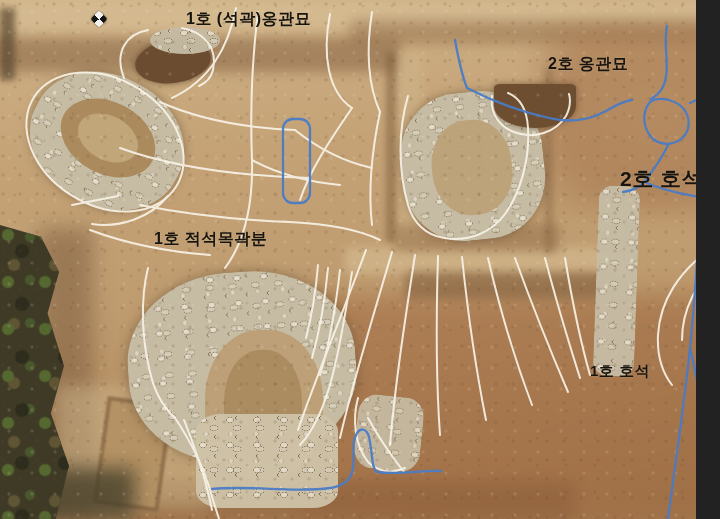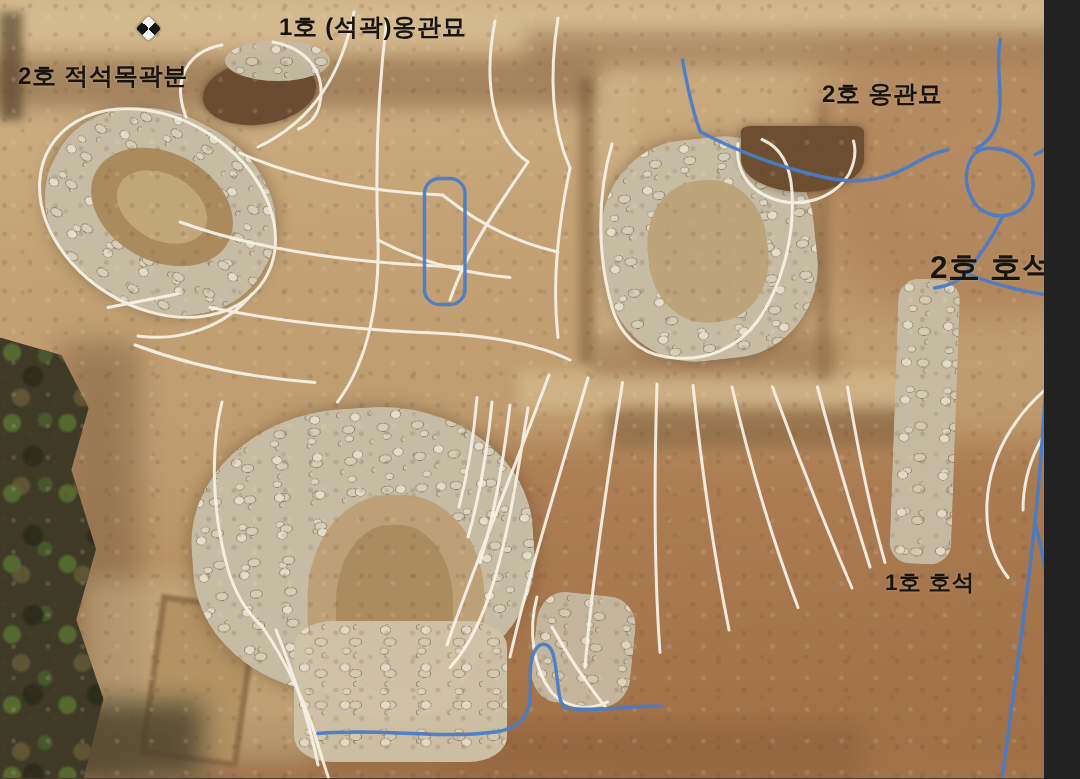--- a/index.html
+++ b/index.html
@@ -73,21 +73,21 @@
   
   svg.lines{left:0;top:0;width:720px;height:519px;}
   
   .lbl{font-weight:700;font-size:16px;line-height:1;color:#18140e;letter-spacing:.5px;white-space:nowrap;text-shadow:0 0 2px rgba(225,205,175,.35);}
   .lb1{left:186px;top:11px;}
   .lb2{left:12px;top:44px;}
   .lb3{left:374px;top:61px;}
   .lb4{left:548px;top:56px;}
   .lb5{left:620px;top:168px;font-size:21px;}
   .lb6{left:154px;top:231px;}
-  .lb7{left:590px;top:381px;font-size:15px;}
+  .lb7{left:590px;top:363px;font-size:15px;}
   .gcp{left:93px;top:13px;width:12px;height:12px;transform:rotate(45deg);border-radius:2px;
     background:conic-gradient(#141414 0 90deg,#f2f2f0 0 180deg,#141414 0 270deg,#f2f2f0 0);
     box-shadow:0 0 2px rgba(0,0,0,.6);}
 </style>
 </head>
 <body>
 
 <div id="stage">
 
   <div class="band-top-light"></div>
@@ -177,19 +177,19 @@
       <path d="M713,28 C709,48 713,64 710,79 C708,91 700,99 690,103"></path>
       <path d="M668,145 C661,160 652,172 644,182 C639,188 630,191 623,192"></path>
       <path d="M644,182 C662,190 681,194 700,197 C698,250 695,300 690,348 C685,398 676,460 668,519"></path>
       <path d="M690,348 C699,383 705,428 702,468 C701,490 699,505 698,519"></path>
       <path d="M212,489 C252,485 292,493 330,488 C345,486 351,479 353,469 C355,454 351,444 357,433 C361,427 367,429 369,437 C373,455 371,467 377,472 C402,475 422,470 441,471"></path>
       <rect x="283" y="119" width="27" height="84" rx="10"></rect>
     </g>
   </svg>
 
   <div class="lbl lb1">1호 (석곽)옹관묘</div>
-  <div class="lbl lb2">2호 적석목곽분</div>
   <div class="lbl lb4">2호 옹관묘</div>
   <div class="lbl lb5">2호 호석</div>
+  <div class="lbl lb6">1호 적석목곽분</div>
   <div class="lbl lb7">1호 호석</div>
 
   <div class="gcp"></div>
 </div>
 
 </body></html>

